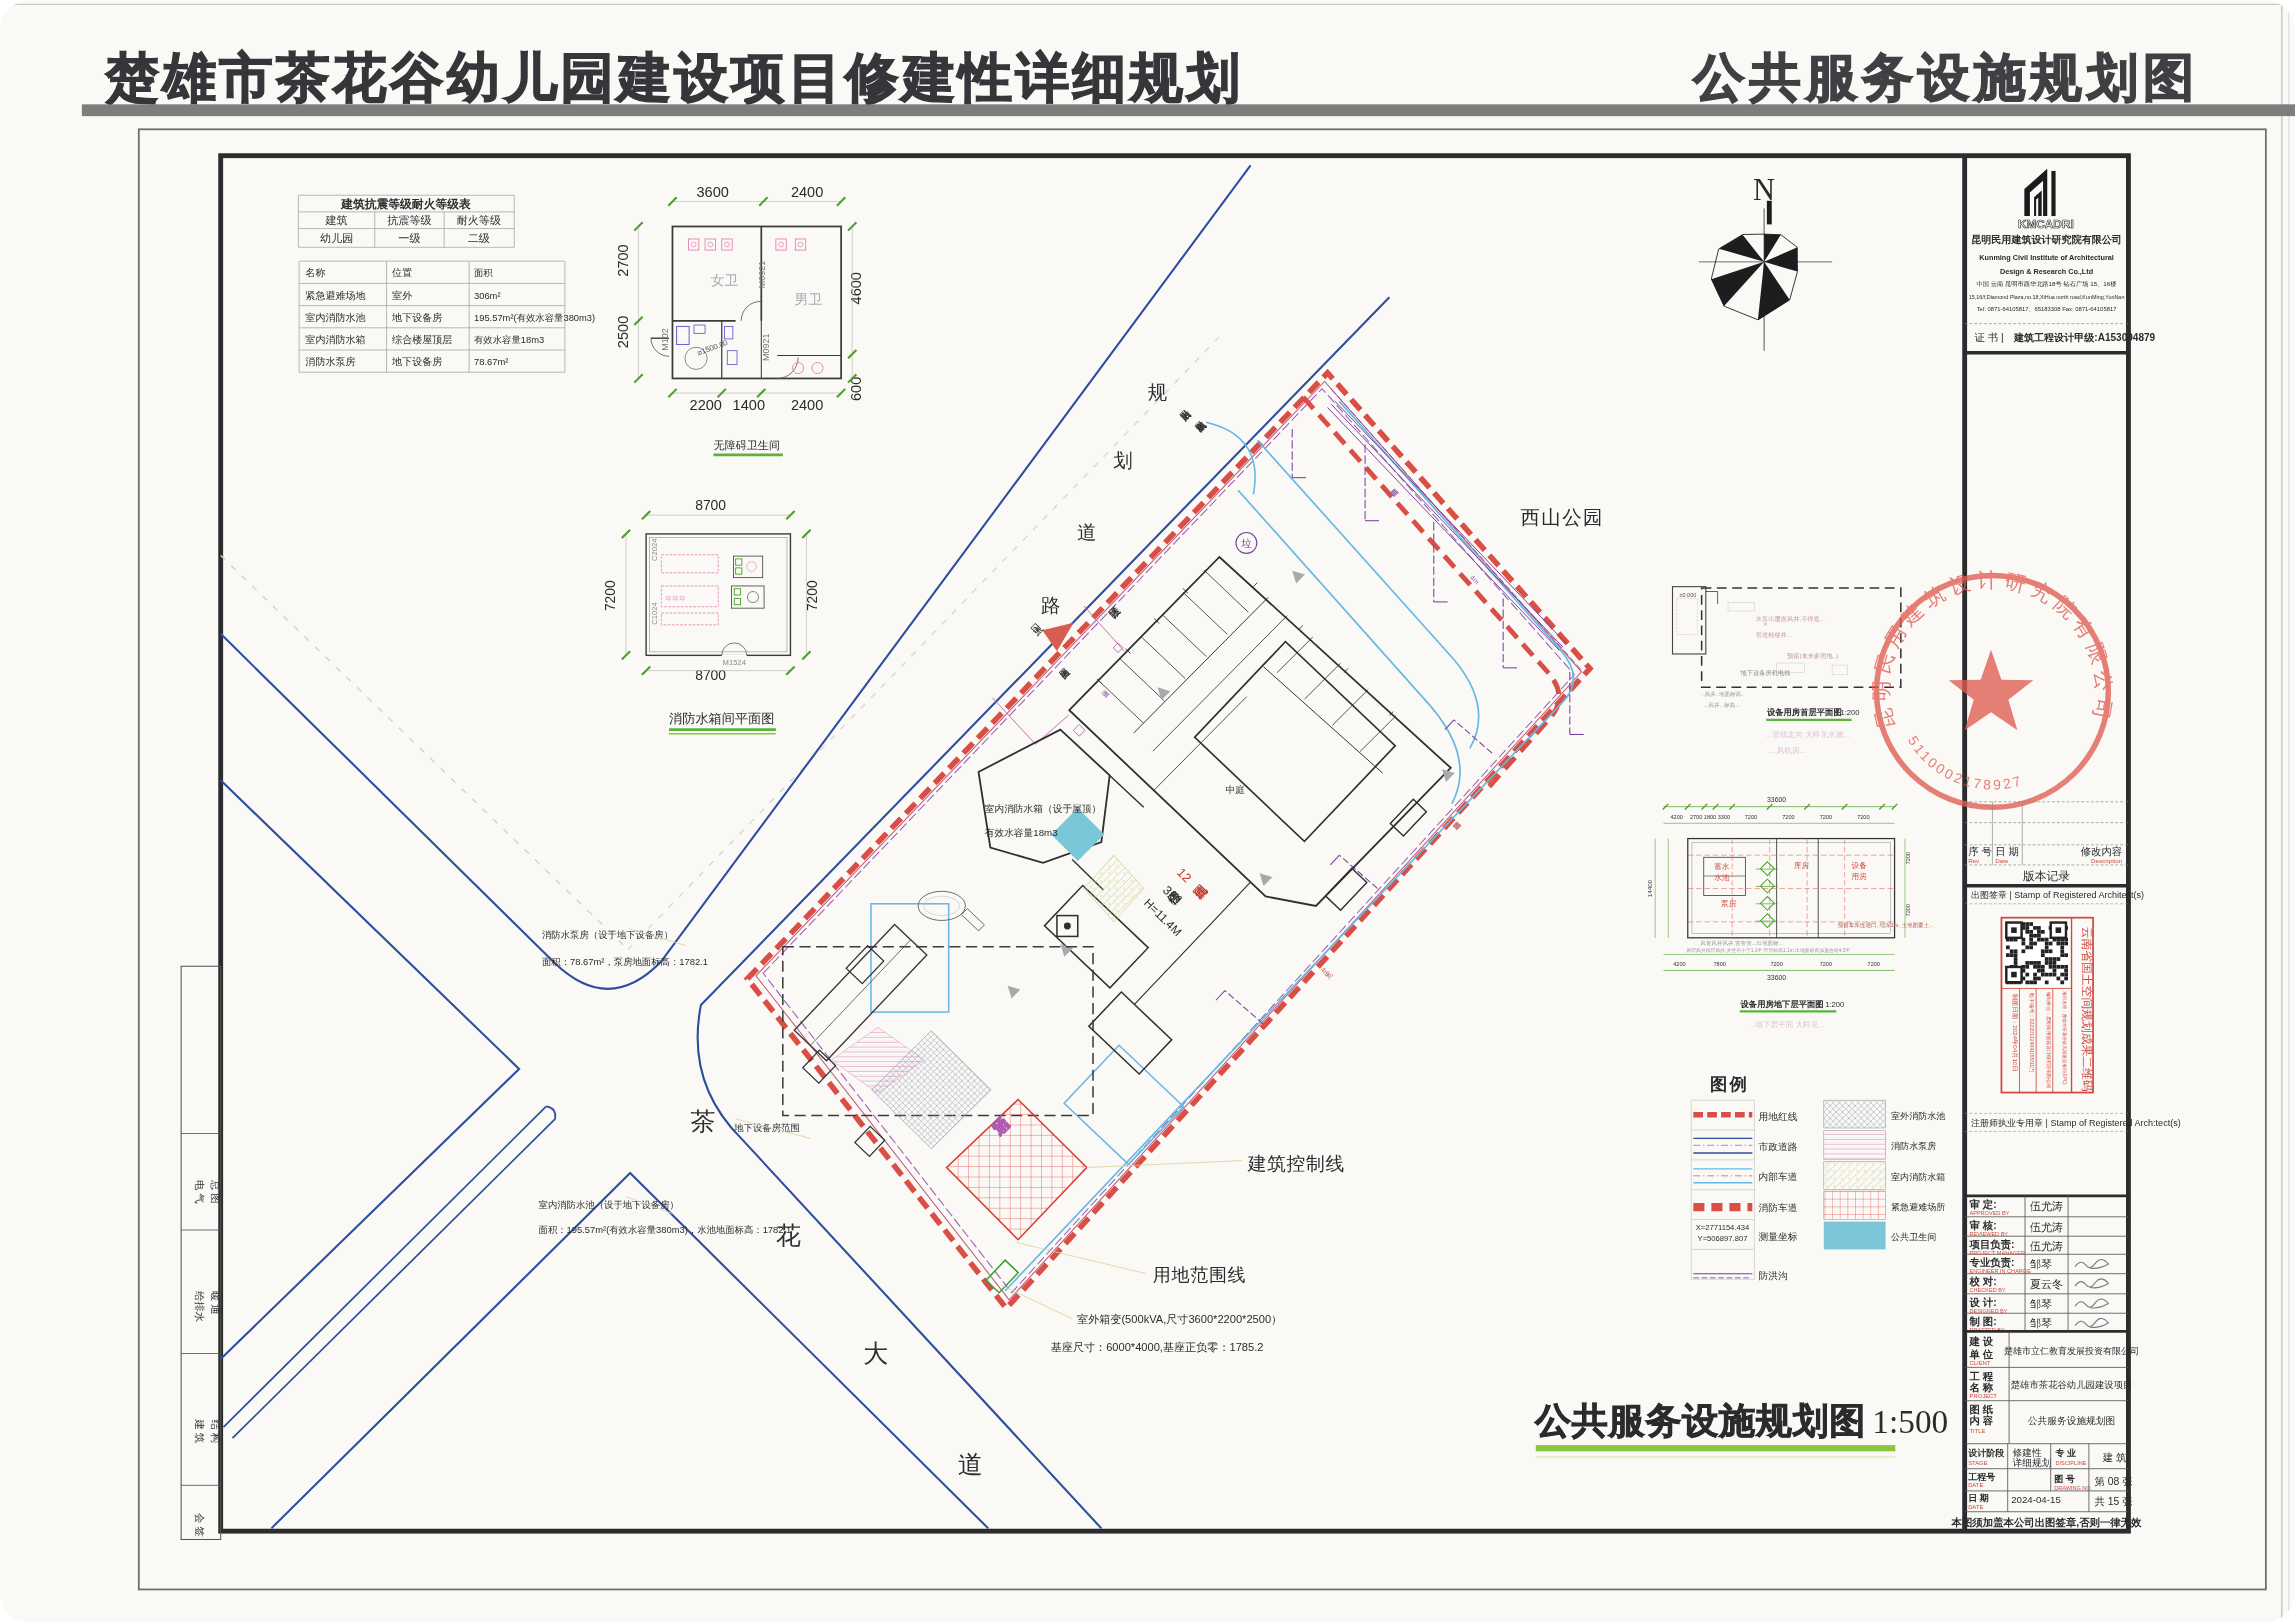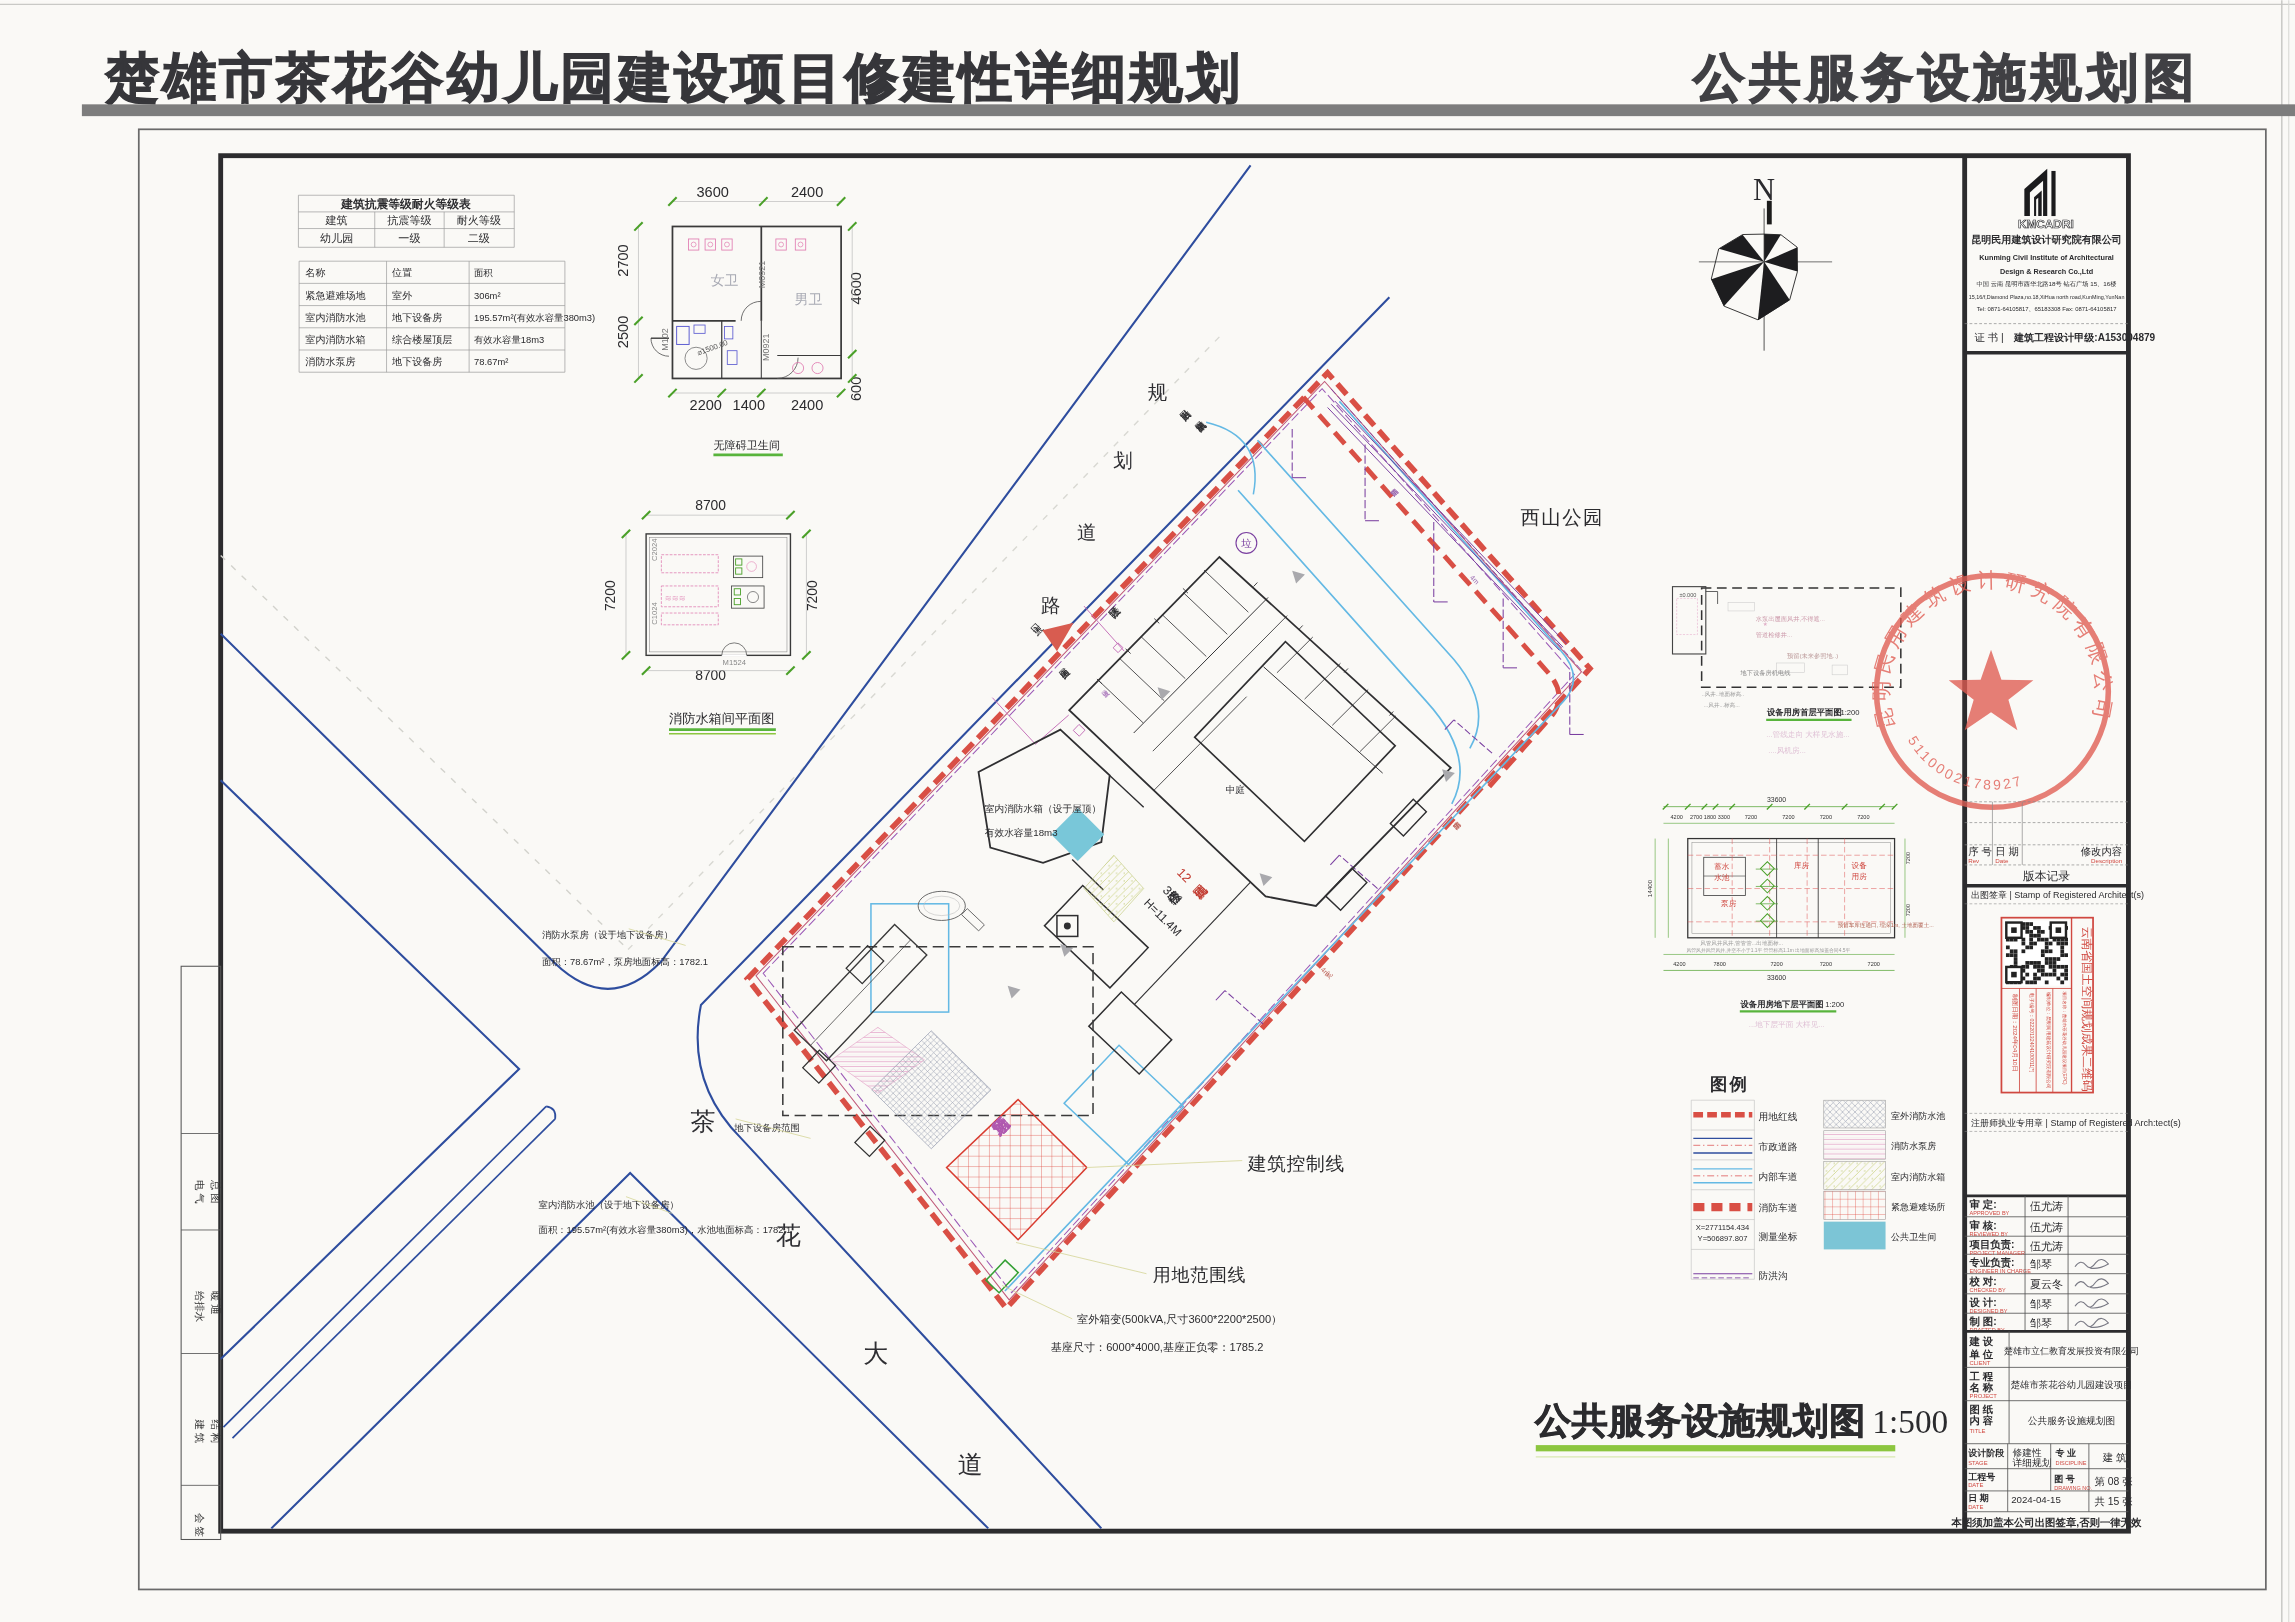--- a/index.html
+++ b/index.html
@@ -1,15 +1,15 @@
 <!DOCTYPE html>
 <html style="font-size:11px"><head><meta charset="utf-8"><title>plan</title>
 <style>
 html,body{margin:0;padding:0;background:#fff;}
-#page{width:2295px;height:1623px;position:relative;overflow:hidden;font-family:"Liberation Sans",sans-serif;}
+#page{width:2295px;height:1623px;position:relative;overflow:hidden;font-family:"Liberation Sans",sans-serif;border-radius:31px;}
 </style></head>
 <body>
 <div id="page"><svg width="2295" height="1623" viewBox="0 0 3307 2338" font-family="Liberation Sans">
       <rect width="3307" height="2338" fill="#faf9f6"></rect>
       <defs>
 <pattern id="hGray" width="9" height="9" patternUnits="userSpaceOnUse">
  <path d="M0,9 L9,0 M0,0 L9,9" stroke="#9aa0b2" stroke-width="0.8"></path>
 </pattern>
 <pattern id="hPink" width="10" height="7" patternUnits="userSpaceOnUse">
  <path d="M0,3.5 H10" stroke="#e5a8cb" stroke-width="1.1"></path>

